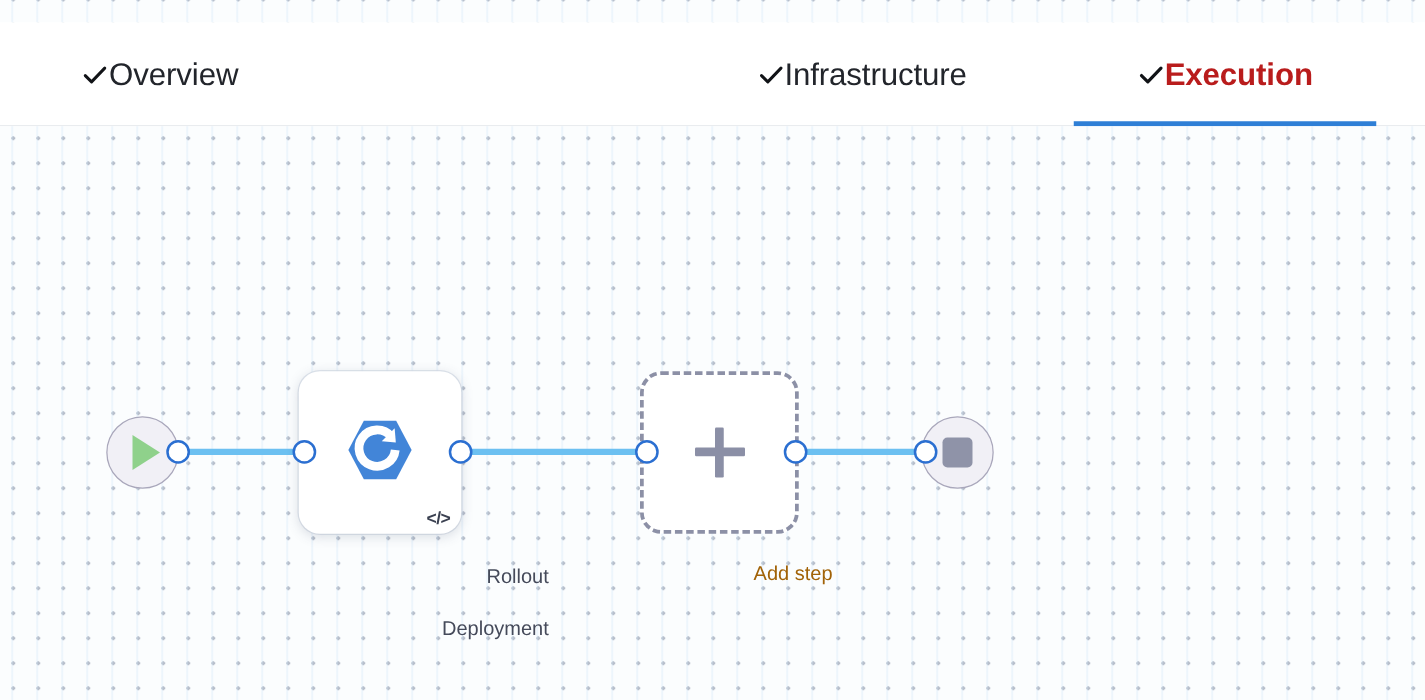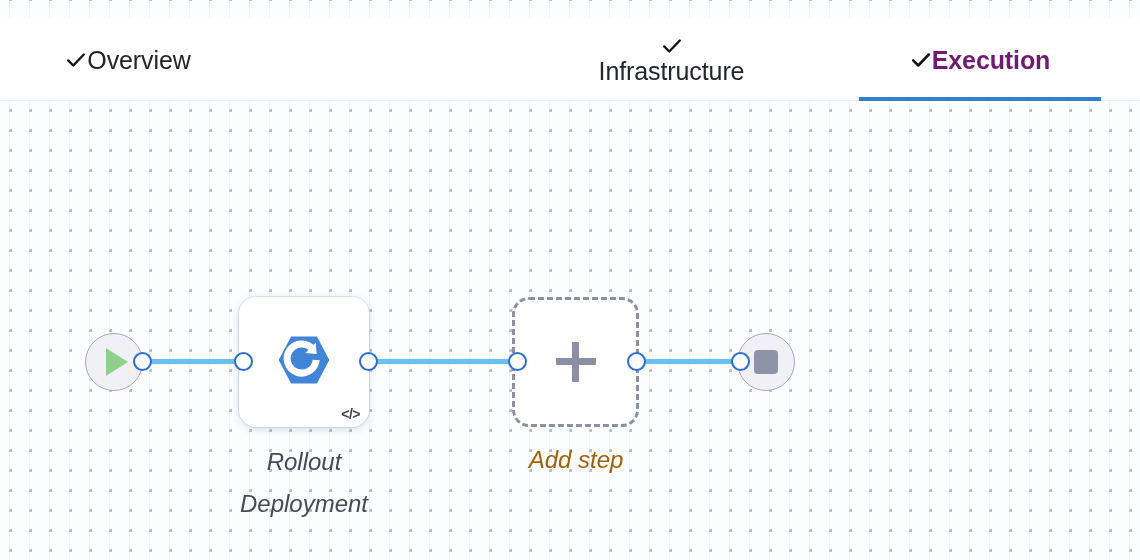--- a/index.html
+++ b/index.html
@@ -76,37 +76,37 @@
   .tab .check svg { display: block; width: 22px; height: 22px; }
 
   .tab .tab-label {
     font-size: 25px;
     line-height: 28px;
     color: #22252b;
     letter-spacing: -0.1px;
     white-space: nowrap;
   }
 
-  .tab.active .tab-label { font-weight: bold; color: #701a75; }
+  .tab.active .tab-label { font-weight: bold; color: #b91c1c; }
 
   .tab .underline {
     position: absolute;
     left: 0;
     bottom: 0;
     width: 100%;
     height: 4px;
     background: #2f7fd6;
     display: none;
   }
   .tab.active .underline { display: block; }
 
   
   #tab-overview       { left: 14px;  width: 228px; }
   #tab-service        { left: 300px; width: 205px; }
-  #tab-infrastructure { left: 534px; width: 275px; flex-direction: column; }
+  #tab-infrastructure { left: 552px; width: 275px; }
   #tab-execution      { left: 859px; width: 242px; }
 
   
   #graph {
     position: absolute;
     top: 101px;
     left: 0;
     width: 1140px;
     height: 459px;
   }
@@ -232,27 +232,26 @@
     position: absolute;
     background: #8b8fa6;
     border-radius: 1px;
   }
   .plus-icon::before { left: 0; top: 16px; width: 40px; height: 7px; }
   .plus-icon::after  { top: 0; left: 16px; height: 40px; width: 7px; }
 
   
   .node-label {
     position: absolute;
-    text-align: center;
-    font-size: 24px;
+    text-align: right;
+    font-size: 16px;
     line-height: 42px;
     color: #454a5a;
     white-space: pre-line;
     user-select: none;
-    font-style: italic;
   }
   #label-rollout { left: 169px; top: 340px; width: 270px; color: #454a5a; }
   #label-add     { left: 486px; top: 338px; width: 180px; color: #a16207; }
 </style>
 </head>
 <body>
 
 <div id="app">
 
   <div class="dot-canvas" id="top-strip"></div>

